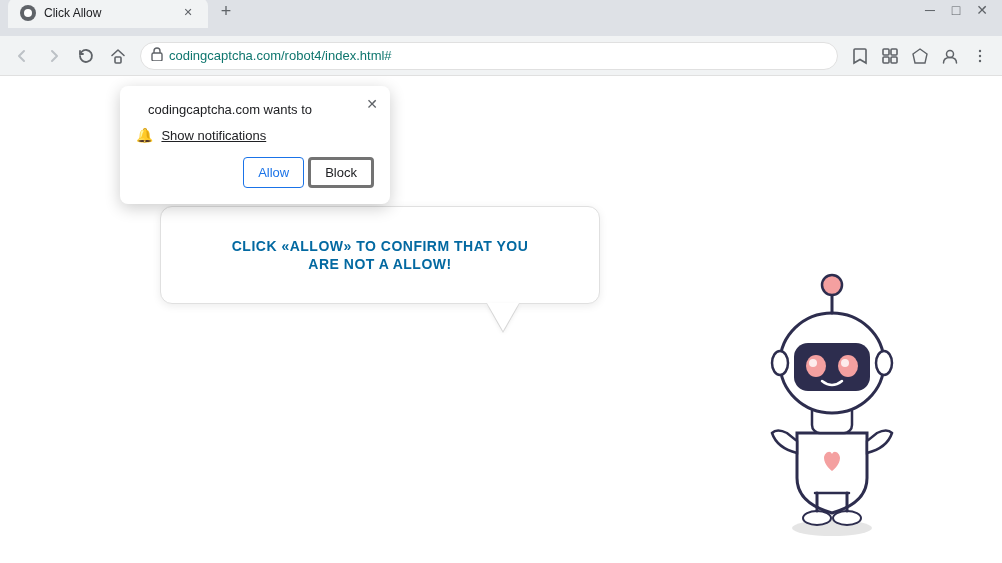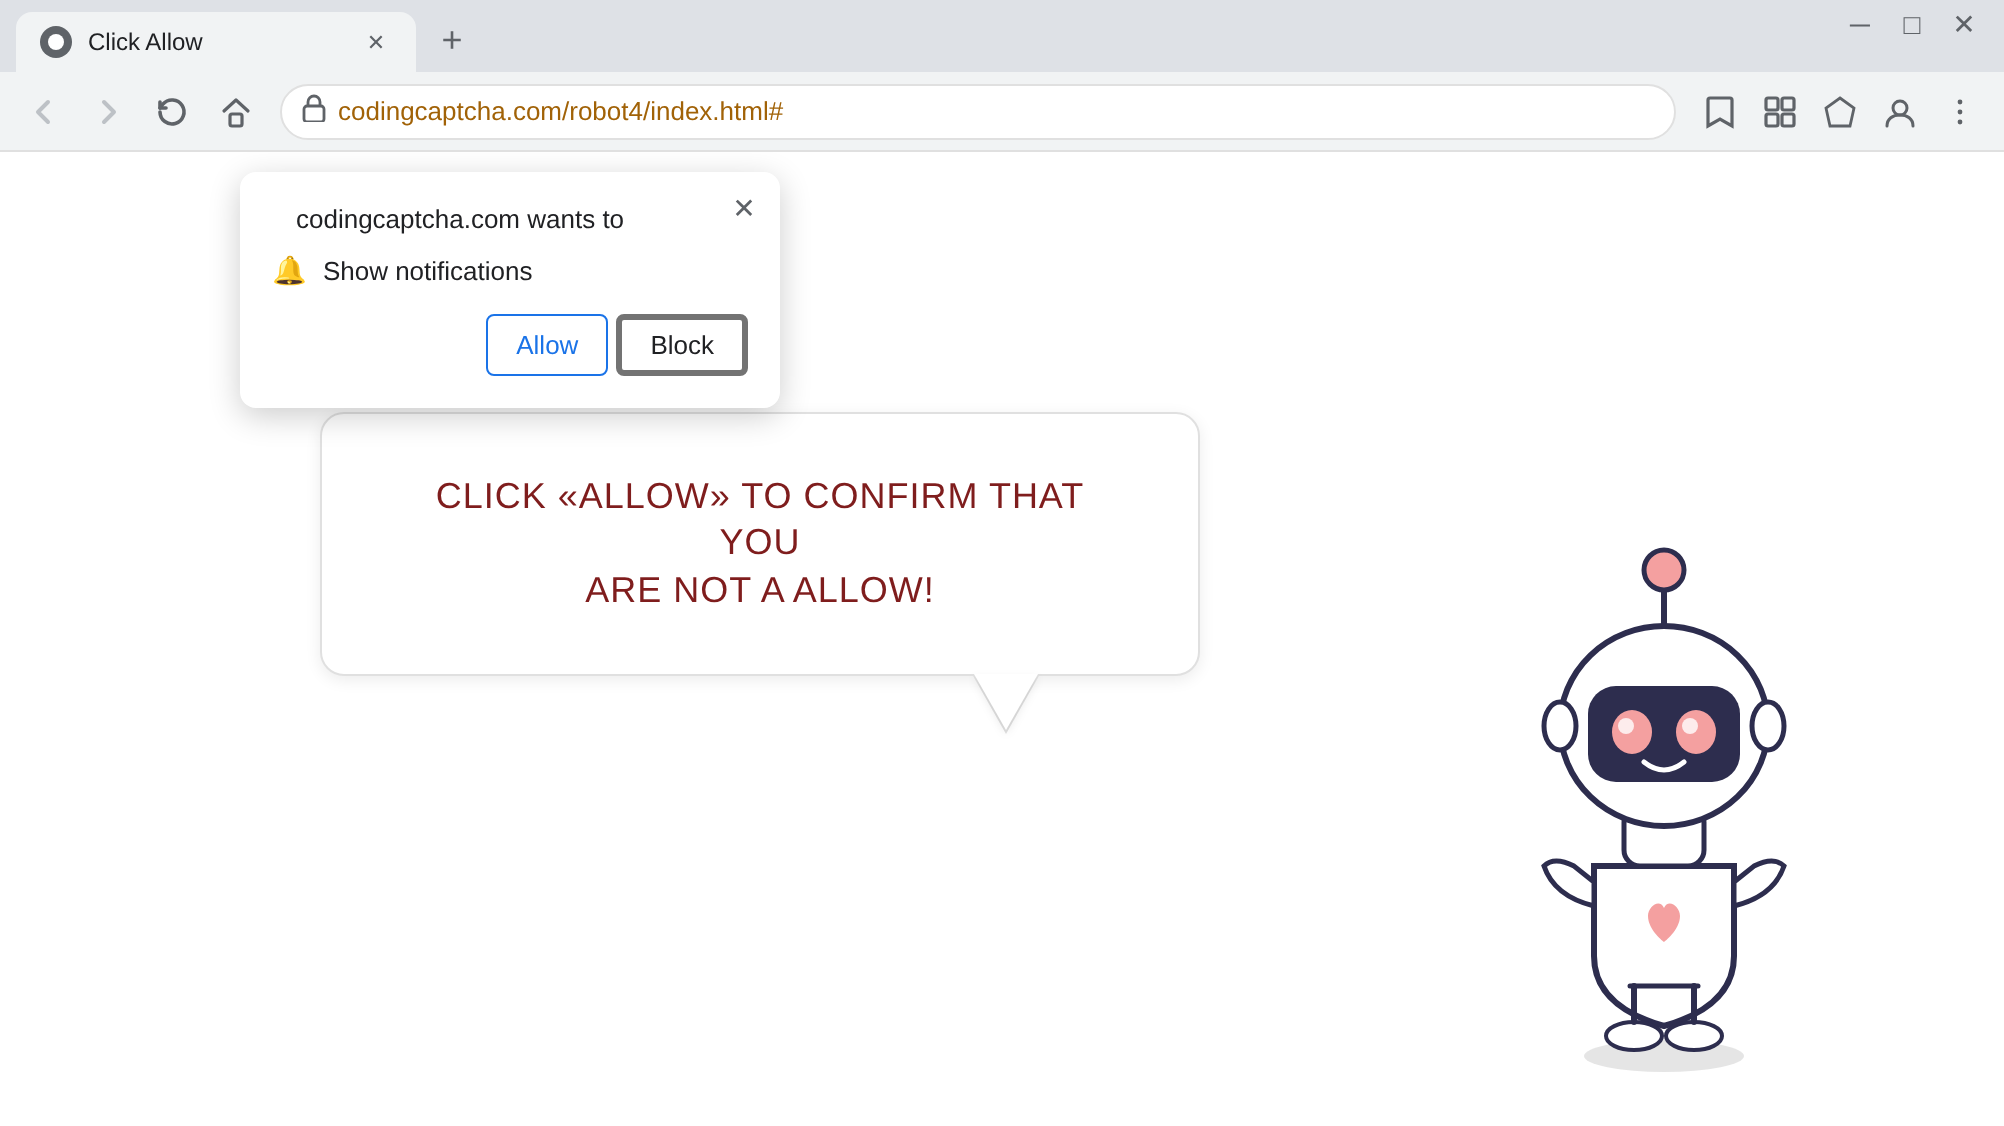--- a/index.html
+++ b/index.html
@@ -18,21 +18,21 @@
       display: flex;
       flex-direction: column;
       background: #dee1e6;
     }
 
     
     .tab-bar {
       height: 36px;
       background: #dee1e6;
       display: flex;
-      align-items: flex-start;
+      align-items: center;
       padding: 17px 8px;
       padding-top: 6px;
     }
 
     .tab-active {
       background: #f1f3f4;
       border-radius: 8px 8px 0 0;
       height: 30px;
       display: flex;
       align-items: center;
@@ -143,21 +143,21 @@
       margin: 0 4px;
     }
 
     .lock-icon {
       color: #5f6368;
       font-size: 12px;
     }
 
     .address-text {
       font-size: 13px;
-      color: #a16207;
+      color: #0f766e;
     }
 
     .toolbar-icons {
       display: flex;
       align-items: center;
       gap: 2px;
     }
 
     .toolbar-icon-btn {
       width: 28px;
@@ -221,20 +221,21 @@
     }
 
     .bell-icon {
       color: #5f6368;
       font-size: 14px;
     }
 
     .permission-text {
       font-size: 13px;
       color: #202124;
+      text-decoration: underline;
     }
 
     .popup-buttons {
       display: flex;
       justify-content: flex-end;
       gap: 4px;
     }
 
     .btn-allow {
       padding: 5px 14px;
@@ -292,23 +293,23 @@
       bottom: -30px;
       right: 79px;
       width: 0;
       height: 0;
       border-left: 17px solid transparent;
       border-right: 17px solid transparent;
       border-top: 30px solid #e0e0e0;
     }
 
     .bubble-text {
-      font-size: 18px;
-      font-weight: 400;
-      color: #7f1d1d;
+      font-size: 14px;
+      font-weight: 700;
+      color: #0369a1;
       text-align: center;
       line-height: 1.3;
       letter-spacing: 0.5px;
     }
 
     
     .robot-container {
       position: absolute;
       bottom: 20px;
       right: 60px;

